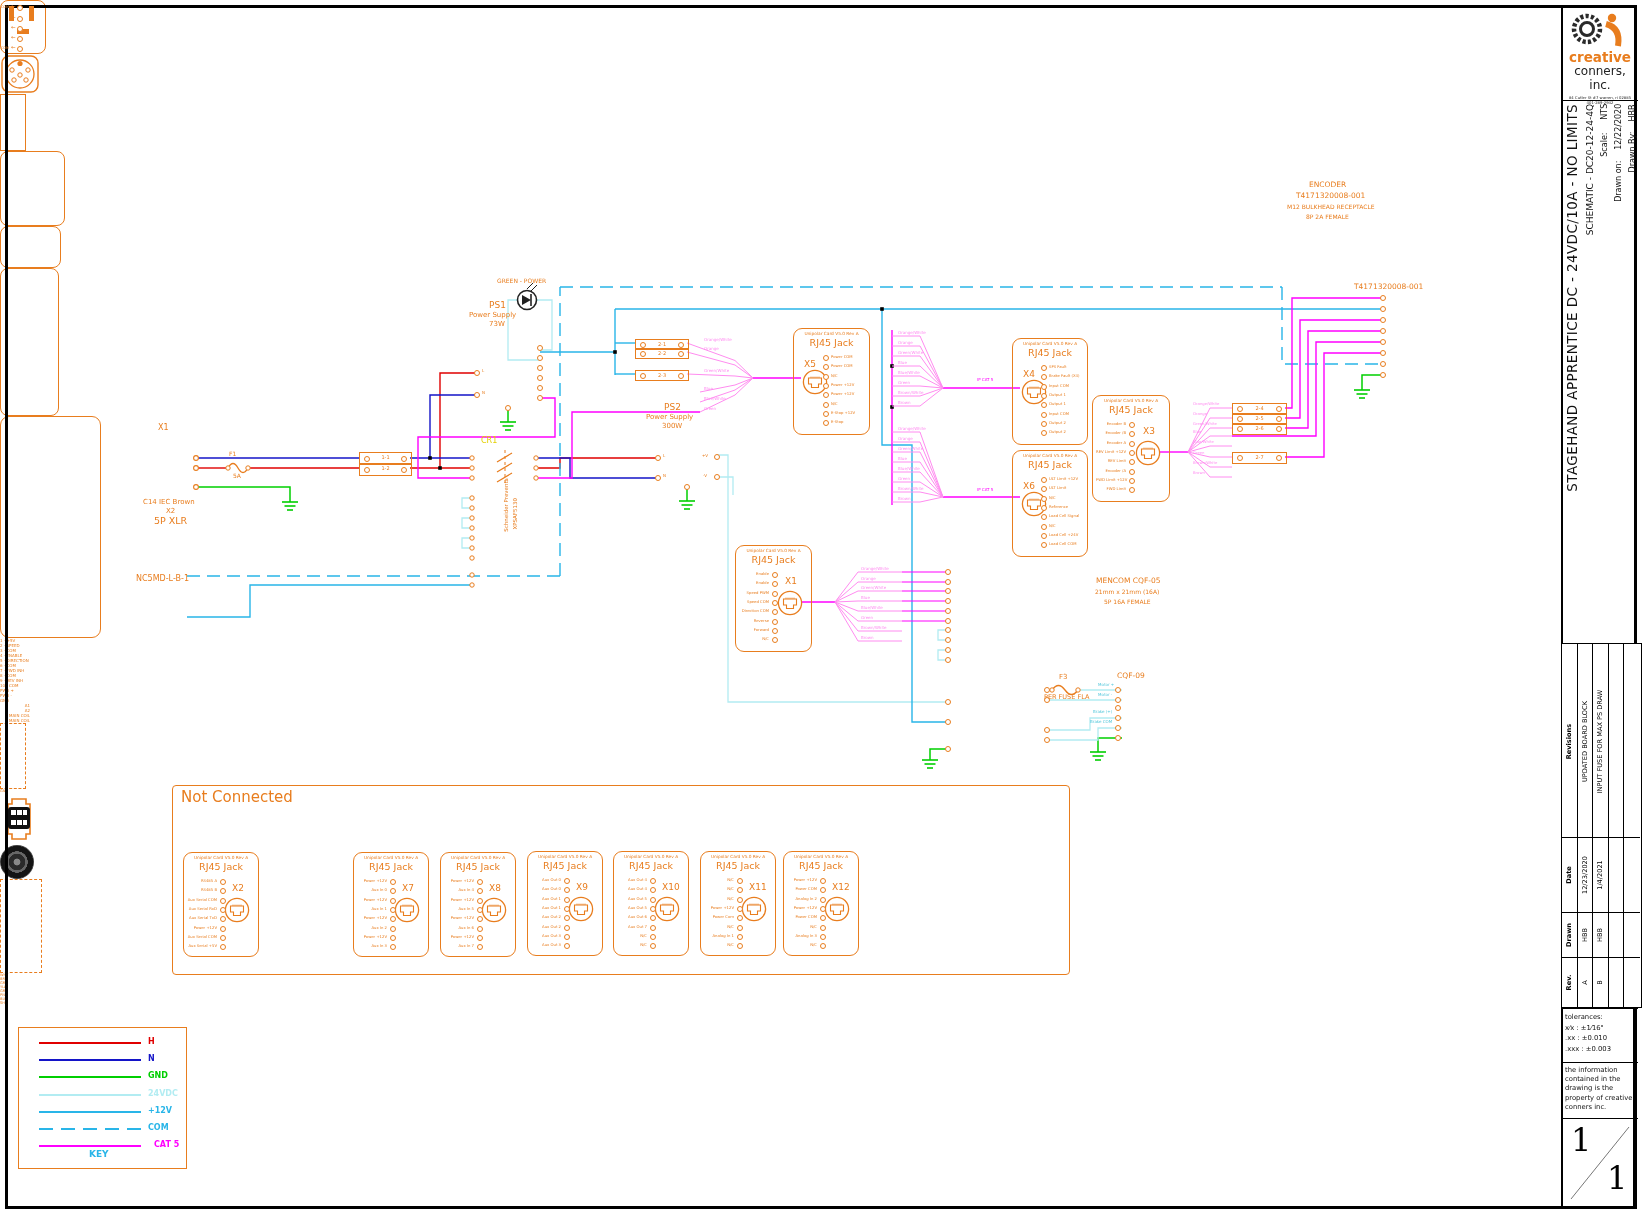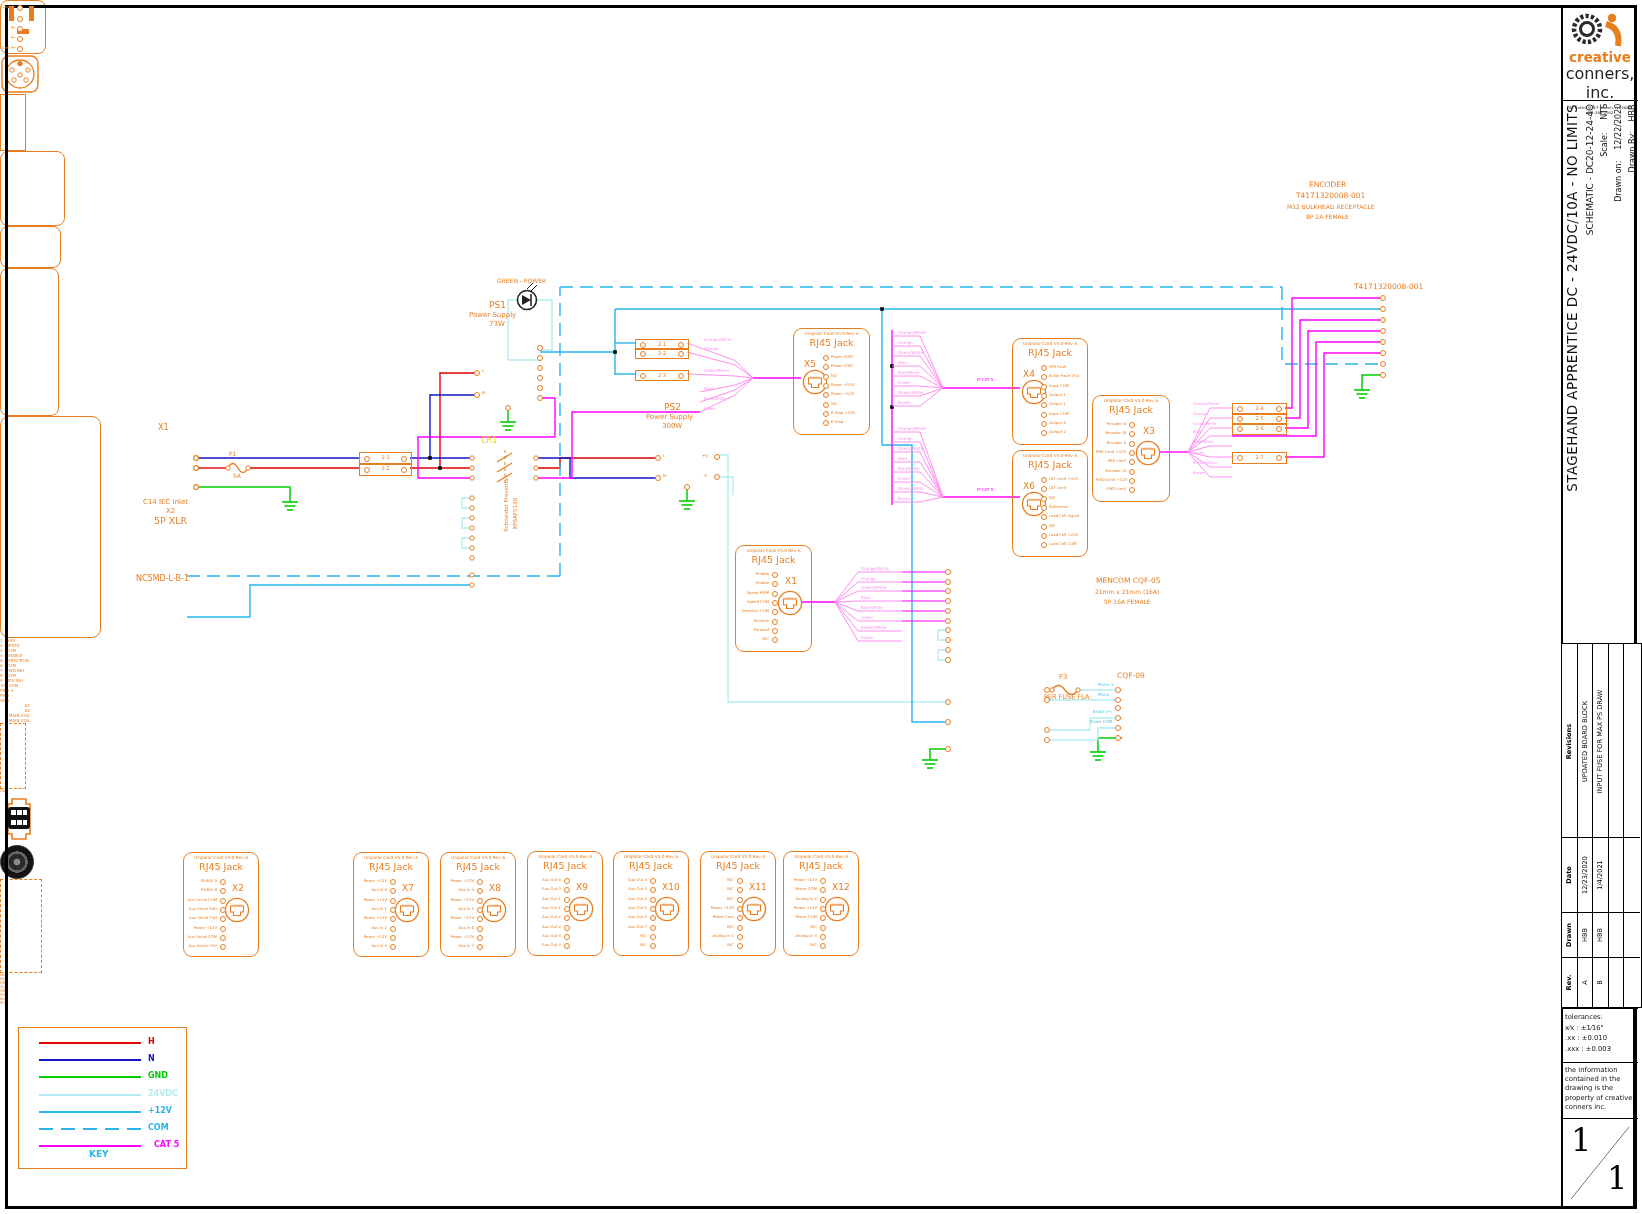--- a/index.html
+++ b/index.html
@@ -913,21 +913,21 @@
       <div style="left: 1391px; top: 339px; font-size: 3.6px; color: rgb(232, 125, 30);">GRY</div>
       <span class="pc" style="left: 1380px; top: 350px;"></span>
       <div style="left: 1391px; top: 350px; font-size: 3.6px; color: rgb(232, 125, 30);">PNK</div>
       <span class="pc" style="left: 1380px; top: 361px;"></span>
       <div style="left: 1391px; top: 361px; font-size: 3.6px; color: rgb(232, 125, 30);">BLU</div>
       <span class="pc" style="left: 1380px; top: 372px;"></span>
       <div style="left: 1391px; top: 372px; font-size: 3.6px; color: rgb(232, 125, 30);">SHD</div>
       <div class="lbl org" style="left: 158px; top: 424px; font-size: 8px;">X1</div>
       <div class="lbl org" style="left: 229px; top: 451px; font-size: 6px;">F1</div>
       <div class="lbl org" style="left: 233px; top: 473px; font-size: 6px;">5A</div>
-      <div class="lbl org" style="left: 143px; top: 499px; font-size: 7px;">C14 IEC Inlet</div>
+      <div class="lbl org" style="left: 143px; top: 499px; font-size: 7px;">C14 IEC Brown</div>
       <div class="lbl org" style="left: 166px; top: 508px; font-size: 7px;">X2</div>
       <div class="lbl org" style="left: 154px; top: 516px; font-size: 9.5px;">5P XLR</div>
       <div class="lbl org" style="left: 136px; top: 575px; font-size: 8px;">NC5MD-L-B-1</div>
       <div class="lbl org" style="left: 489px; top: 301px; font-size: 9px;">PS1</div>
       <div class="lbl org" style="left: 469px; top: 312px; font-size: 7px;">Power Supply</div>
       <div class="lbl org" style="left: 489px; top: 321px; font-size: 7px;">73W</div>
       <div class="lbl org" style="left: 497px; top: 278px; font-size: 6px;">GREEN - POWER</div>
       <div class="lbl yel" style="left: 481px; top: 437px; font-size: 8px;">CR1</div>
       <div class="lbl org vlbl" style="left: 504px; top: 478px; font-size: 5.5px;">Schneider Preventa</div>
       <div class="lbl org vlbl" style="left: 513px; top: 498px; font-size: 5.5px;">XPSAF5130</div>
@@ -952,20 +952,23 @@
       <div class="lbl org" style="left: 1306px; top: 214px; font-size: 6px;">8P 2A FEMALE</div>
       <div class="lbl org" style="left: 1354px; top: 283px; font-size: 7.5px;">T4171320008-001</div>
       <div class="lbl mag" style="left: 977px; top: 378px; font-size: 4px;">IP CAT 5</div>
       <div class="lbl mag" style="left: 977px; top: 488px; font-size: 4px;">IP CAT 5</div>
       <div class="lbl pcyt" style="left: 1098px; top: 683px; font-size: 4px;">Motor +</div>
       <div class="lbl pcyt" style="left: 1098px; top: 693px; font-size: 4px;">Motor -</div>
       <div class="lbl pcyt" style="left: 1093px; top: 710px; font-size: 4px;">Brake (+)</div>
       <div class="lbl pcyt" style="left: 1090px; top: 720px; font-size: 4px;">Brake COM</div>
     </div>
 
+  <div style="position:absolute;left:172px;top:785px;width:896px;height:188px;border:1.6px solid #e87d1e;border-radius:4px;">
+    <div class="org" style="position:absolute;left:8px;top:2px;font-size:15px;">Not Connected</div>
+  </div>
 
   <div class="keybox" style="left:18px;top:1027px;width:167px;height:140px;">
     <div id="keyrows">
         <div class="keyline" style="left: 20px; top: 14px; width: 102px; background: rgb(224, 0, 0);"></div>
         <div class="keylab" style="left: 129px; top: 9px; color: rgb(224, 0, 0);">H</div>
         <div class="keyline" style="left: 20px; top: 31.2px; width: 102px; background: rgb(20, 20, 200);"></div>
         <div class="keylab" style="left: 129px; top: 26.2px; color: rgb(20, 20, 200);">N</div>
         <div class="keyline" style="left: 20px; top: 48.4px; width: 102px; background: rgb(0, 207, 0);"></div>
         <div class="keylab" style="left: 129px; top: 43.4px; color: rgb(0, 207, 0);">GND</div>
         <div class="keyline" style="left: 20px; top: 65.6px; width: 102px; background: rgb(178, 236, 242);"></div>
@@ -985,21 +988,21 @@
   <div class="hline" style="left:1561px;top:100px;width:77px;height:1.2px;"></div>
 
   <div class="sb" style="left:1563px;top:10px;width:74px;height:88px;text-align:center;">
     <svg width="70" height="38">
       <circle cx="22" cy="19" r="13" fill="none" stroke="#2a2a2a" stroke-width="4.5" stroke-dasharray="3.2 2.2"></circle>
       <circle cx="22" cy="19" r="6.5" fill="none" stroke="#2a2a2a" stroke-width="3"></circle>
       <circle cx="47" cy="8" r="4.2" fill="#e87d1e"></circle>
       <path d="M41 14 Q56 18 53 36" fill="none" stroke="#e87d1e" stroke-width="6"></path>
     </svg>
     <div style="font-size:13.5px;font-weight:bold;color:#e87d1e;margin-top:-3px;">creative</div>
-    <div style="font-size:16px;color:#222;margin-top:-1px;">conners, inc.</div>
+    <div style="font-size:12px;color:#222;margin-top:-1px;">conners, inc.</div>
     <div style="font-size:3.8px;color:#222;margin-top:3px;">84 Cutler St #7 warren, ri 02885</div>
     <div style="font-size:3.8px;color:#222;">401-289-2942</div>
   </div>
 
   <div style="position:absolute;left:1564px;top:104px;height:540px;display:flex;flex-direction:row;gap:5px;align-items:flex-start;">
     <span class="vlbl" style="font-size:13.5px;color:#111;letter-spacing:.4px;">STAGEHAND APPRENTICE DC - 24VDC/10A - NO LIMITS</span>
     <span class="vlbl" style="font-size:9px;color:#111;">SCHEMATIC - DC20-12-24-4Q</span>
     <span class="vlbl" style="font-size:8px;color:#111;">
       <span>Scale:</span>
       <span style="margin-top:10px;">NTS</span>

